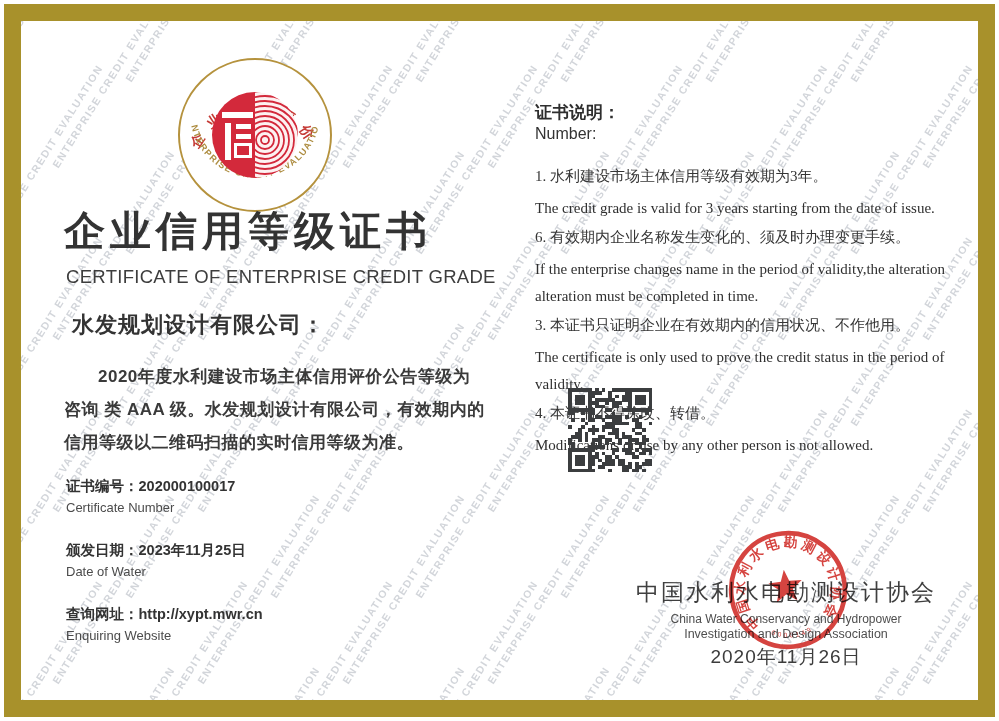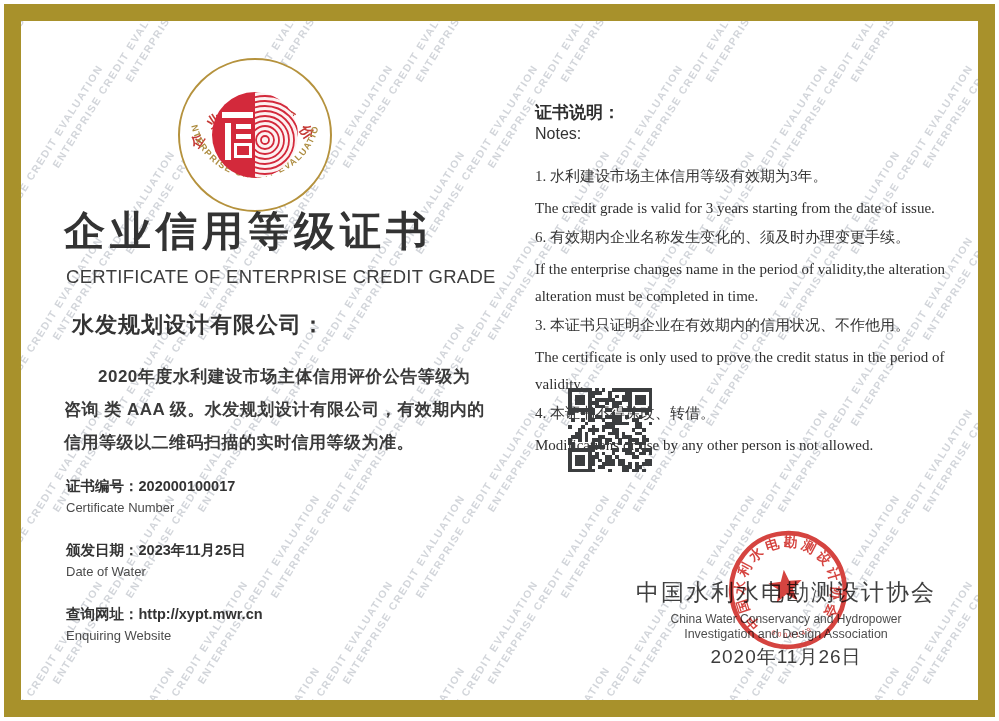--- a/index.html
+++ b/index.html
@@ -179,21 +179,21 @@
         <div class="en">Date of Water</div>
       </div>
       <div class="field">
         <div class="cn"><span>查询网址：</span><span class="val">http://xypt.mwr.cn</span></div>
         <div class="en">Enquiring Website</div>
       </div>
     </div>
 
     <div class="abs notes">
       <div class="notes-h-cn">证书说明：</div>
-      <div class="notes-h-en">Notes:</div>
+      <div class="notes-h-en">Number:</div>
       <div class="notes-list">
         <div class="note-cn">1. 水利建设市场主体信用等级有效期为3年。</div>
         <div class="note-en">The credit grade is valid for 3 years starting from the date of issue.</div>
         <div class="note-cn">6. 有效期内企业名称发生变化的、须及时办理变更手续。</div>
         <div class="note-en">If the enterprise changes name in the period of validity,the alteration alteration must be completed in time.</div>
         <div class="note-cn">3. 本证书只证明企业在有效期内的信用状况、不作他用。</div>
         <div class="note-en">The certificate is only used to prove the credit status in the period of validity.</div>
         <div class="note-cn">4. 本证书不得涂改、转借。</div>
         <div class="note-en">Modifications or use by any other person is not allowed.</div>
       </div>

